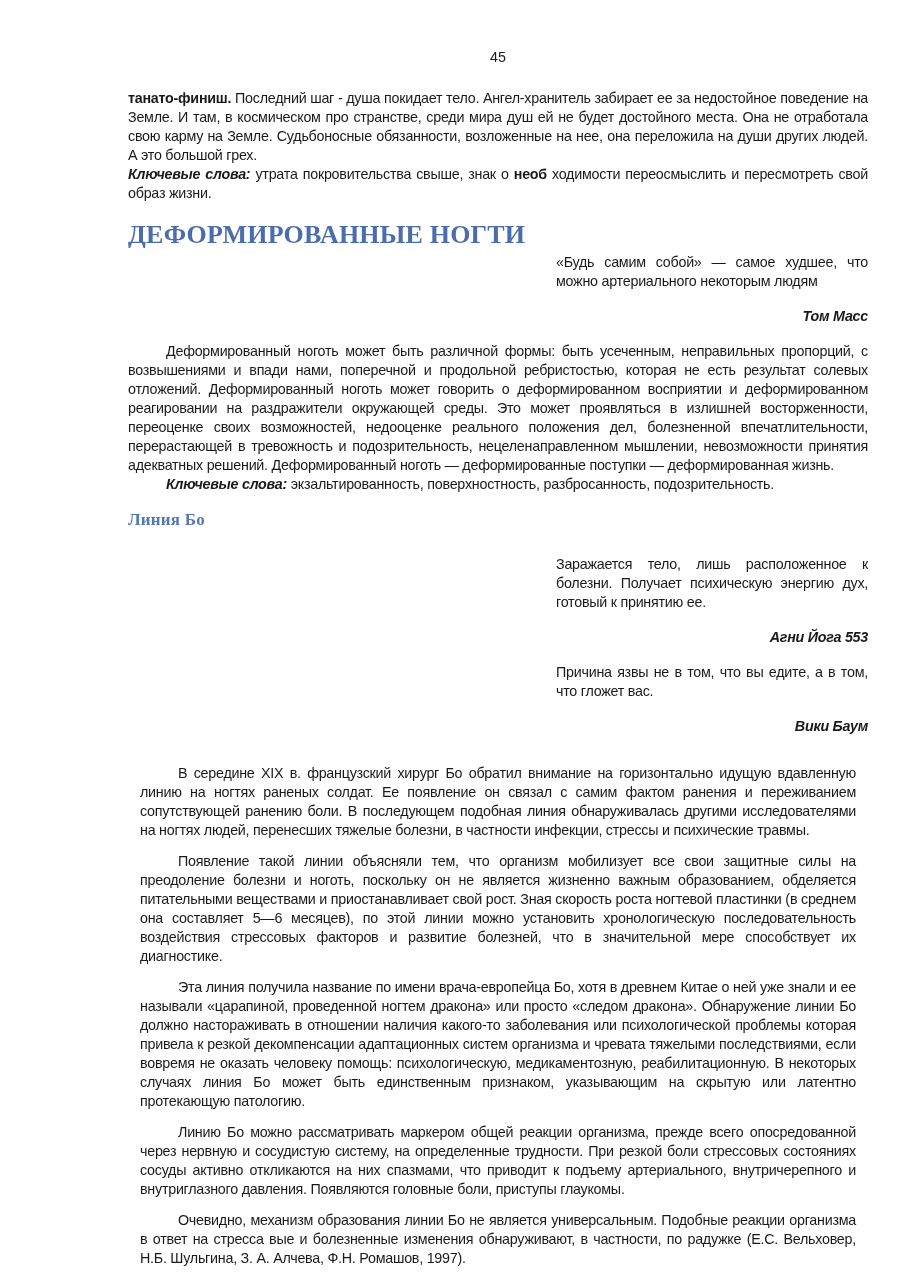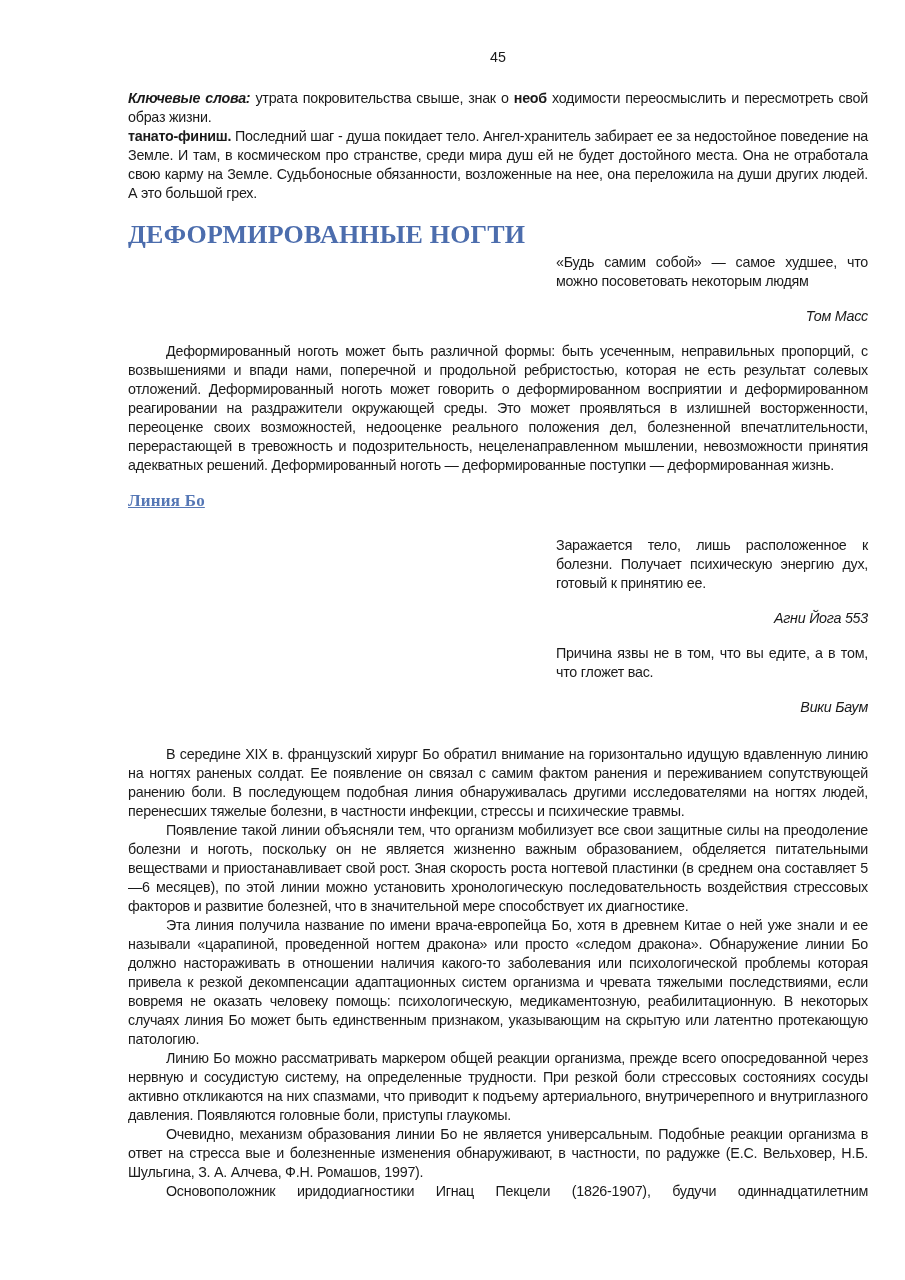--- a/index.html
+++ b/index.html
@@ -36,59 +36,59 @@
     text-align:left;
   }
   h2.sub {
     font-family:"Liberation Serif", serif;
     font-size:17px; line-height:21px;
     font-weight:bold;
     color:var(--heading-secondary,#5577b5);
     letter-spacing:0.2px;
     margin:15px 0 25px 0;
     text-align:left;
-    text-decoration:underline;
   }
   .epigraph {
     width:312px;
     margin-left:auto;
     text-align:justify;
   }
   .epi-author {
     width:312px;
     margin-left:auto;
     text-align:right;
-    font-weight:normal;
+    font-weight:bold;
     font-style:italic;
     margin-top:16px;
     margin-bottom:16px;
   }
   .epi-author.last { margin-bottom:28px; }
   .after-head-gap { margin-top:19px; }
-  .body-block p { margin:0; }
+  .body-block p { margin:12px; }
   .justify-last { text-align-last:justify; }
 </style>
 </head>
 <body>
 
 <div class="page">
 
   <p class="pagenum">45</p>
 
+  <p><span class="b">танато-финиш.</span><span> Последний шаг - душа покидает тело. Ангел-хранитель забирает ее за недостойное поведение на Земле. И там, в космическом про странстве, среди мира душ ей не будет достойного места. Она не отработала свою карму на Земле. Судьбоносные обязанности, возложенные на нее, она переложила на души других людей. А это большой грех.</span></p>
+
   <p><span class="kw-label">Ключевые слова:</span><span> утрата покровительства свыше, знак о </span><span class="b">необ</span><span> ходимости переосмыслить и пересмотреть свой образ жизни.</span></p>
-
-  <p><span class="b">танато-финиш.</span><span> Последний шаг - душа покидает тело. Ангел-хранитель забирает ее за недостойное поведение на Земле. И там, в космическом про странстве, среди мира душ ей не будет достойного места. Она не отработала свою карму на Земле. Судьбоносные обязанности, возложенные на нее, она переложила на души других людей. А это большой грех.</span></p>
 
   <h1 class="sec">ДЕФОРМИРОВАННЫЕ НОГТИ</h1>
 
-  <p class="epigraph">«Будь самим собой» — самое худшее, что можно посоветовать некоторым людям</p>
+  <p class="epigraph">«Будь самим собой» — самое худшее, что можно артериального некоторым людям</p>
   <p class="epi-author">Том Масс</p>
 
   <p class="indent">Деформированный ноготь может быть различной формы: быть усеченным, неправильных пропорций, с возвышениями и впади нами, поперечной и продольной ребристостью, которая не есть результат солевых отложений. Деформированный ноготь может говорить о деформированном восприятии и деформированном реагировании на раздражители окружающей среды. Это может проявляться в излишней восторженности, переоценке своих возможностей, недооценке реального положения дел, болезненной впечатлительности, перерастающей в тревожность и подозрительность, нецеленаправленном мышлении, невозможности принятия адекватных решений. Деформированный ноготь — деформированные поступки — деформированная жизнь.</p>
 
+  <p class="indent"><span class="kw-label">Ключевые слова:</span><span> экзальтированность, поверхностность, разбросанность, подозрительность.</span></p>
 
   <h2 class="sub">Линия Бо</h2>
 
   <p class="epigraph after-head-gap">Заражается тело, лишь расположенное к болезни. Получает психическую энергию дух, готовый к принятию ее.</p>
   <p class="epi-author">Агни Йога 553</p>
 
   <p class="epigraph">Причина язвы не в том, что вы едите, а в том, что гложет вас.</p>
   <p class="epi-author last">Вики Баум</p>
 
   <div class="body-block">

